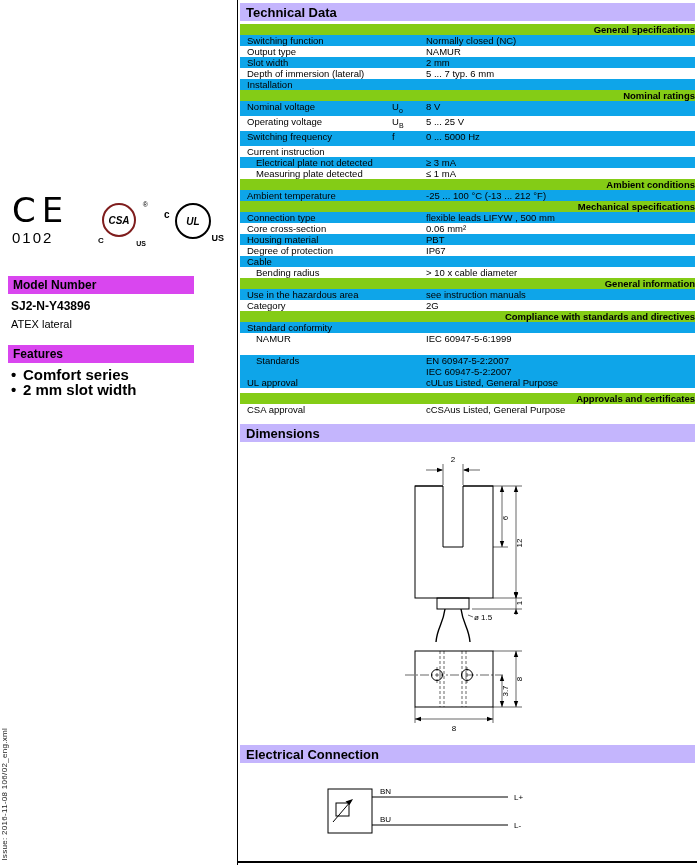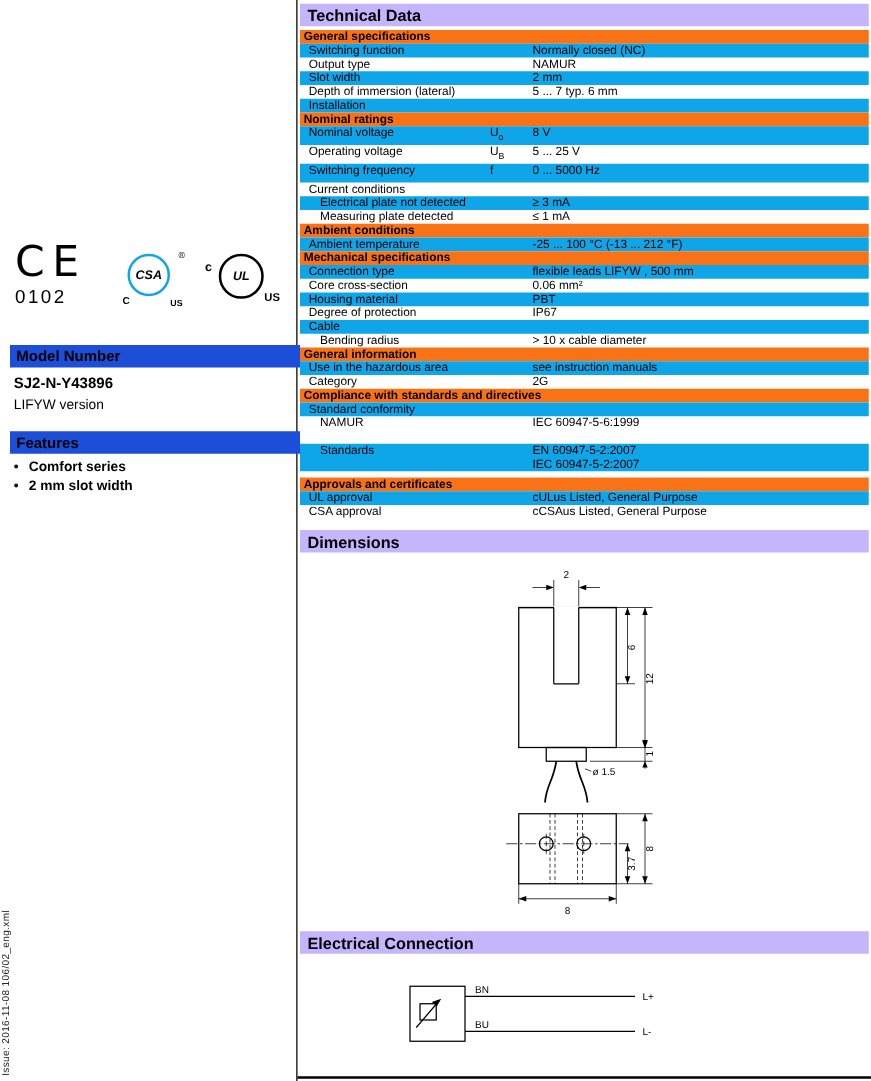--- a/index.html
+++ b/index.html
@@ -16,51 +16,51 @@
   .vrule { position:absolute; left:237px; top:0; width:1px; height:865px; background:#000; }
   .bottom-rule { position:absolute; left:238px; bottom:2px; width:459px; height:2px; background:#000; }
 
   
   .left { position:absolute; left:8px; top:0; width:224px; height:865px; }
   .logos { position:absolute; top:193px; left:4px; display:flex; align-items:flex-start; }
   .ce-block { width:86px; }
   .ce-text { font-family:"DejaVu Sans", sans-serif; font-size:34px; letter-spacing:6px; line-height:34px; }
   .ce-num  { font-size:15px; letter-spacing:2px; margin-top:2px; }
   .logo-csa { position:relative; width:52px; height:48px; margin-top:8px; }
-  .csa-circle { position:absolute; left:4px; top:2px; width:34px; height:34px; border:2px solid #0ea5e9; border-radius:50%;
+  .csa-circle { position:absolute; left:4px; top:2px; width:34px; height:34px; border:2px solid #7f1d1d; border-radius:50%;
     display:flex; align-items:center; justify-content:center; font-weight:bold; font-style:italic; font-size:10px; }
   .csa-reg { position:absolute; right:2px; top:0; font-size:7px; }
   .csa-c  { position:absolute; left:0;  bottom:4px; font-size:8px; font-weight:bold; }
   .csa-us { position:absolute; right:4px; bottom:2px; font-size:7px; font-weight:bold; }
   .logo-ul { position:relative; width:62px; height:48px; margin-top:8px; margin-left:14px; }
   .ul-circle { position:absolute; left:11px; top:2px; width:36px; height:36px; border:2px solid #000; border-radius:50%;
     display:flex; align-items:center; justify-content:center; font-weight:bold; font-style:italic; font-size:10px; }
   .ul-c  { position:absolute; left:0; top:8px; font-size:10px; font-weight:bold; }
   .ul-us { position:absolute; right:2px; bottom:6px; font-size:9px; font-weight:bold; }
 
-  .hbar { position:absolute; left:0; width:232px; background:#1d4ed8; font-weight:bold; font-size:12px;
+  .hbar { position:absolute; left:0; width:186px; background:#d946ef; font-weight:bold; font-size:12px;
     padding:2px 5px; height:18px; line-height:14px; }
   .bar-model { top:276px; }
   .bar-features { top:345px; }
   .model-value { position:absolute; top:299px; left:3px; font-weight:bold; font-size:12px; }
   .model-sub   { position:absolute; top:318px; left:3px; font-size:11px; }
-  .features { position:absolute; top:367px; left:3px; list-style:none; font-size:11px; font-weight:bold; }
+  .features { position:absolute; top:367px; left:3px; list-style:none; font-size:15px; font-weight:bold; }
   .features li { line-height:15px; padding-left:12px; position:relative; }
   .features li::before { content:"•"; position:absolute; left:0; }
 
   
   .main { position:absolute; left:240px; top:0; width:455px; }
   .hbar2 { background:#c4b5fd; font-weight:bold; font-size:13px; padding:2px 6px; height:18px; line-height:15px; }
   .hbar2.first { margin-top:3px; }
   .hbar2.mid { margin-top:9px; }
 
   .tbl { margin-top:3px; font-size:9.5px; }
   .tr { display:flex; min-height:11px; line-height:11px; align-items:flex-start; }
   .tr.shaded { background:#0ea5e9; }
-  .tr.sec { background:#f97316; font-weight:bold; }
+  .tr.sec { background:#84cc16; font-weight:bold;text-align:right; }
   .tr.gap { margin-top:5px; }
   .tr2 { min-height:22px; }
   .seclbl { flex:1; padding-left:3px; }
   .lbl { flex:0 0 152px; padding-left:7px; }
   .lbl.i2 { padding-left:16px; }
   .sym { flex:0 0 34px; }
   .sym sub { font-size:7px; }
   .val { flex:1; }
   .val div { line-height:11px; }
 
@@ -94,21 +94,21 @@
     </div>
     <div class="logo-ul">
       <span class="ul-circle">UL</span>
       <span class="ul-c">c</span>
       <span class="ul-us">US</span>
     </div>
   </div>
 
   <div class="hbar bar-model">Model Number</div>
   <div class="model-value">SJ2-N-Y43896</div>
-  <div class="model-sub">LIFYW version</div>
+  <div class="model-sub">ATEX lateral</div>
 
   <div class="hbar bar-features">Features</div>
   <ul class="features">
     <li>Comfort series</li>
     <li>2 mm slot width</li>
   </ul>
 </aside>
 
 <main class="main">
   <div class="hbar2 first">Technical Data</div>
@@ -155,21 +155,21 @@
         <div class="lbl">Operating voltage</div>
         <div class="sym"><span>U</span><sub>B</sub></div>
         <div class="val">5 ... 25 V</div>
       </div>
     <div class="tr shaded">
         <div class="lbl">Switching frequency</div>
         <div class="sym"><span>f</span><sub></sub></div>
         <div class="val">0 ... 5000 Hz</div>
       </div>
     <div class="tr">
-        <div class="lbl">Current conditions</div>
+        <div class="lbl">Current instruction</div>
         <div class="sym"></div>
         <div class="val"></div>
       </div>
     <div class="tr shaded">
         <div class="lbl i2">Electrical plate not detected</div>
         <div class="sym"></div>
         <div class="val">≥ 3 mA</div>
       </div>
     <div class="tr">
         <div class="lbl i2">Measuring plate detected</div>
@@ -251,27 +251,27 @@
       </div>
     <div class="tr tr2 shaded">
         <div class="lbl i2">Standards</div>
         <div class="sym"></div>
         <div class="val">
           <div>EN 60947-5-2:2007</div>
           <div>IEC 60947-5-2:2007</div>
         </div>
       </div>
 
+    <div class="tr shaded">
+        <div class="lbl">UL approval</div>
+        <div class="sym"></div>
+        <div class="val">cULus Listed, General Purpose</div>
+      </div>
     <div class="tr sec gap">
         <div class="seclbl">Approvals and certificates</div>
-      </div>
-    <div class="tr shaded">
-        <div class="lbl">UL approval</div>
-        <div class="sym"></div>
-        <div class="val">cULus Listed, General Purpose</div>
       </div>
     <div class="tr">
         <div class="lbl">CSA approval</div>
         <div class="sym"></div>
         <div class="val">cCSAus Listed, General Purpose</div>
       </div>
   </div>
 
   <div class="hbar2 mid">Dimensions</div>
 

